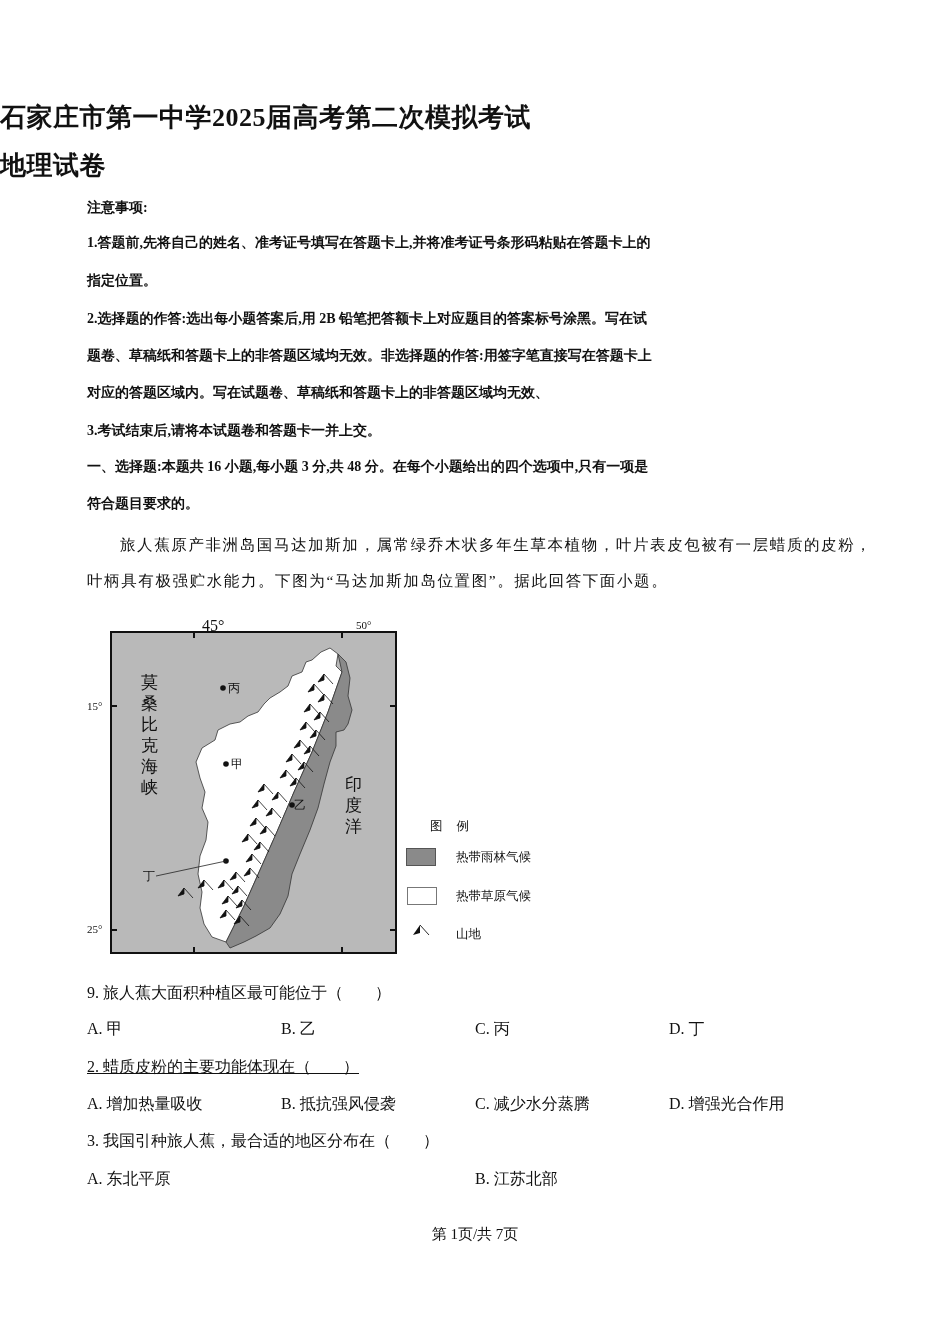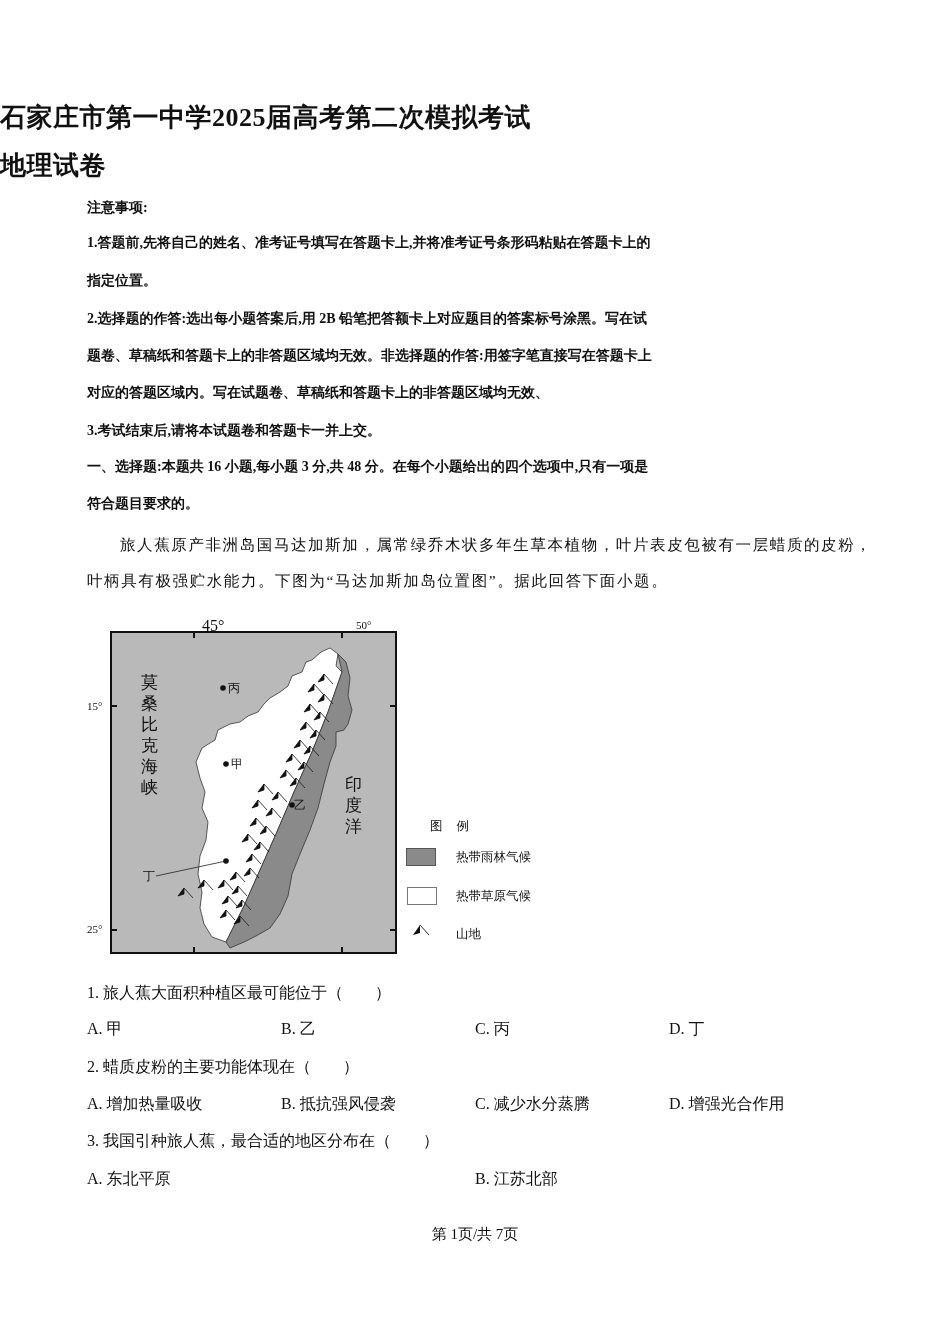--- a/index.html
+++ b/index.html
@@ -224,27 +224,27 @@
   <div class="abs legend-label" style="left:376px; top:237px;">热带雨林气候</div>
   <div class="abs" style="left:327px; top:275px; width:28px; height:16px; background:#ffffff; border:1px solid #777;"></div>
   <div class="abs legend-label" style="left:376px; top:276px;">热带草原气候</div>
   <svg class="abs" style="left:332px; top:312px;" width="22" height="14" viewBox="0 0 22 14">
     <path d="M8,1 L1,11 L8,9 Z" fill="#111"></path>
     <line x1="8" y1="1" x2="17" y2="11" stroke="#111" stroke-width="0.9"></line>
   </svg>
   <div class="abs legend-label" style="left:376px; top:314px;">山地</div>
 </div>
 
-<div class="abs q-line" style="top:983px;">1. 旅人蕉大面积种植区最可能位于（　　）</div>
+<div class="abs q-line" style="top:983px;">9. 旅人蕉大面积种植区最可能位于（　　）</div>
 <div class="abs opt" style="top:1019px; left:87px;">A. 甲</div>
 <div class="abs opt" style="top:1019px; left:281px;">B. 乙</div>
 <div class="abs opt" style="top:1019px; left:475px;">C. 丙</div>
 <div class="abs opt" style="top:1019px; left:669px;">D. 丁</div>
 
-<div class="abs q-line" style="top:1057px;">2. 蜡质皮粉的主要功能体现在（　　）</div>
+<div class="abs q-line" style="top:1057px;text-decoration:underline;">2. 蜡质皮粉的主要功能体现在（　　）</div>
 <div class="abs opt" style="top:1094px; left:87px;">A. 增加热量吸收</div>
 <div class="abs opt" style="top:1094px; left:281px;text-align:center;">B. 抵抗强风侵袭</div>
 <div class="abs opt" style="top:1094px; left:475px;">C. 减少水分蒸腾</div>
 <div class="abs opt" style="top:1094px; left:669px;">D. 增强光合作用</div>
 
 <div class="abs q-line" style="top:1131px;">3. 我国引种旅人蕉，最合适的地区分布在（　　）</div>
 <div class="abs opt" style="top:1169px; left:87px;">A. 东北平原</div>
 <div class="abs opt" style="top:1169px; left:475px;">B. 江苏北部</div>
 
 <div class="abs footer">第 1页/共 7页</div>

